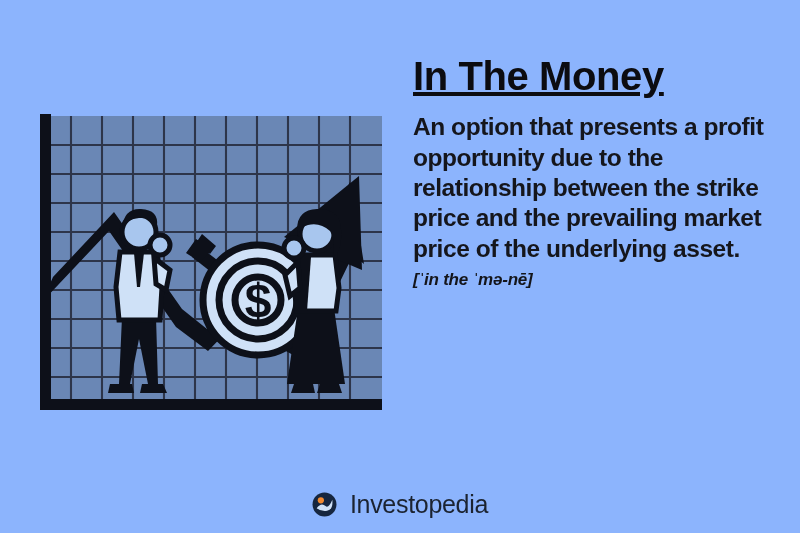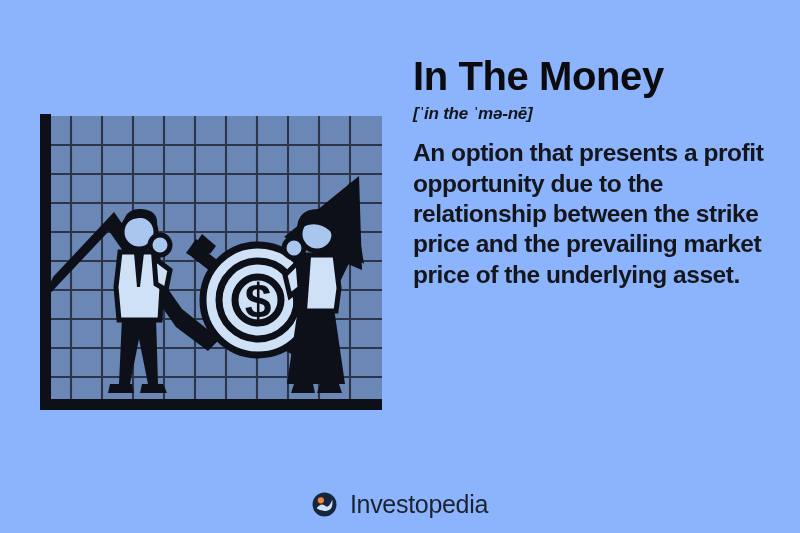--- a/index.html
+++ b/index.html
@@ -41,20 +41,21 @@
     top: 55px;
     width: 372px;
   }
   #term-title {
     margin: 0;
     font-size: 40px;
     line-height: 1.08;
     font-weight: 700;
     color: #0c0c10;
     letter-spacing: -0.4px;
+    text-decoration: underline;
   }
   #pronunciation {
     margin: 6px 0 0 0;
     font-size: 17px;
     font-style: italic;
     font-weight: 600;
     color: #14151a;
     letter-spacing: -0.2px;
   }
   #definition {
@@ -190,23 +191,23 @@
       </g>
 
       <rect x="14" y="2" width="11" height="296" fill="#0d1019"></rect>
       <rect x="14" y="287" width="342" height="11" fill="#0d1019"></rect>
     </svg>
   </div>
 
   <div id="textcol">
     <h1 id="term-title"><span>In The Money</span><br></h1>
 
+    <p id="definition">An option that presents a profit opportunity due to the relationship between the strike price and the prevailing market price of the underlying asset.</p>
+
     <p id="pronunciation">[ˈin the ˈmə-nē]</p>
-
-    <p id="definition">An option that presents a profit opportunity due to the relationship between the strike price and the prevailing market price of the underlying asset.</p>
   </div>
 
   <div id="brand">
     <svg id="brand-mark" viewBox="0 0 48 48" xmlns="http://www.w3.org/2000/svg">
       <circle cx="24" cy="24" r="23" fill="#16263f"></circle>
       <path d="M9 31 q 9 -12 17 -4 q 6 5 13 -12 q 2 19 -10 21 q -11 2 -20 -5 Z" fill="#cfe1f7"></path>
       <circle cx="17" cy="16" r="6" fill="#f2892f"></circle>
     </svg>
     <span id="brand-name">Investopedia</span>
   </div>

